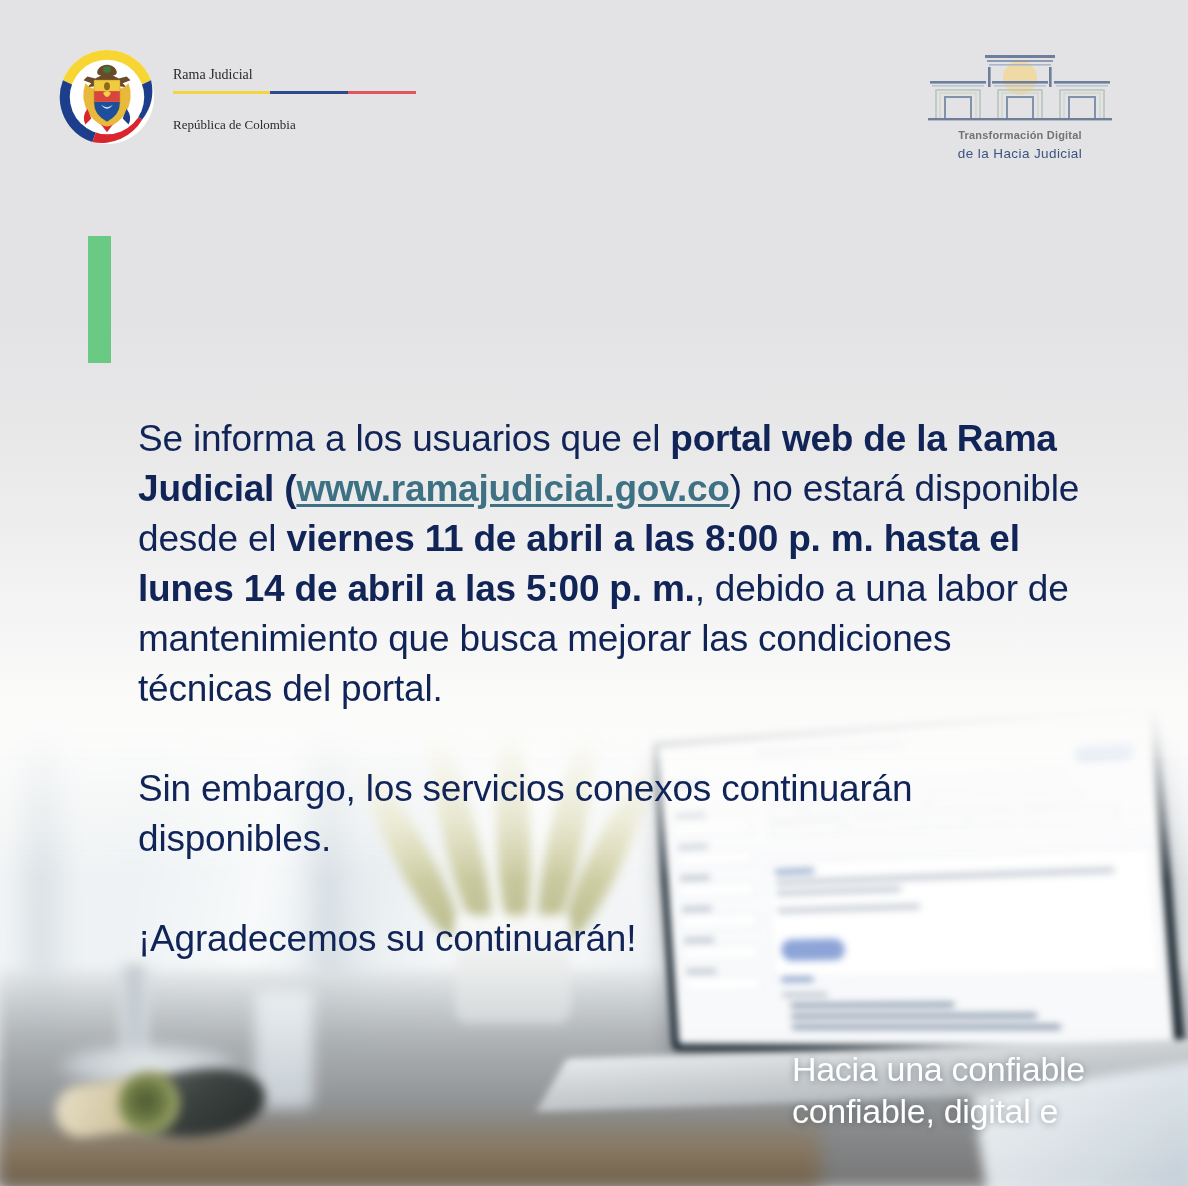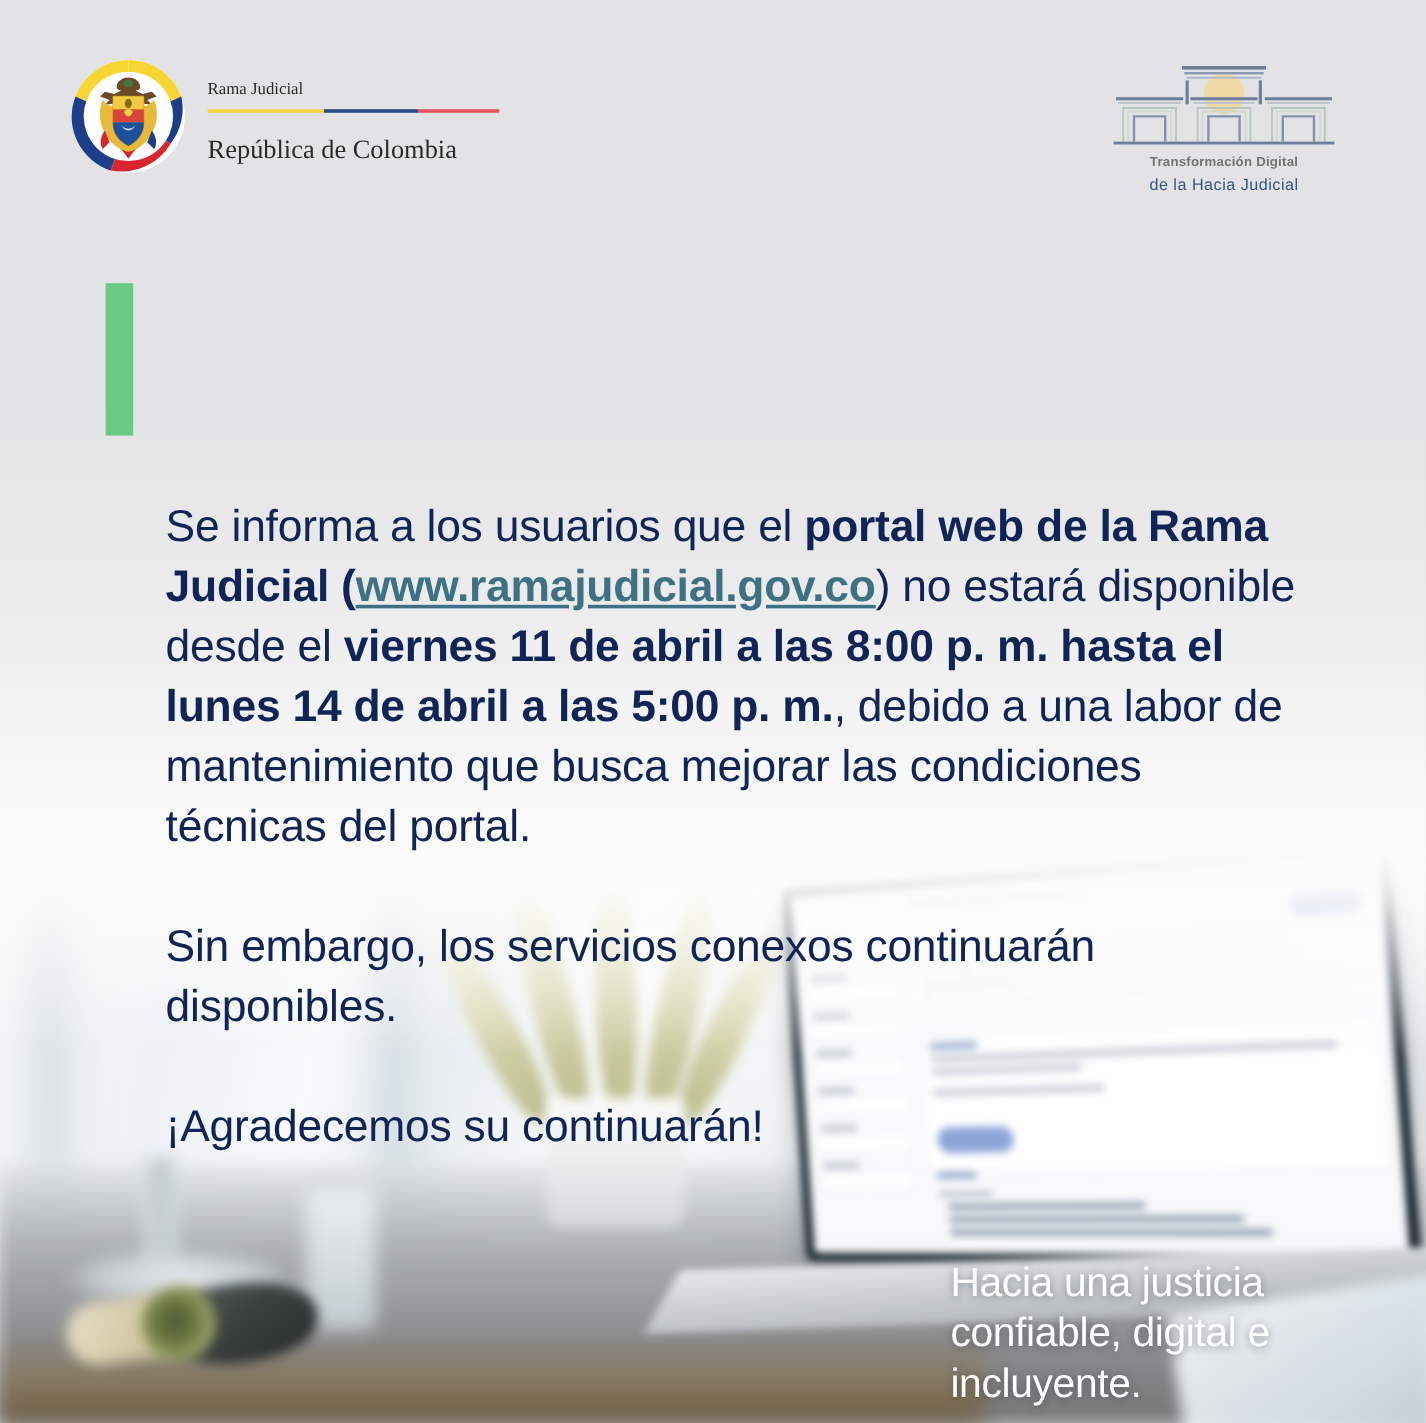--- a/index.html
+++ b/index.html
@@ -296,21 +296,21 @@
   }
   .emblem { width: 98px; height: 98px; flex: 0 0 auto; }
   .brand-text { padding-top: 4px; }
   .brand-l1, .brand-l2, .brand-l3 {
     font-family: "Liberation Serif", serif;
     color: #2a2a2a;
     white-space: nowrap;
   }
   .brand-l1 { font-size: 14px; line-height: 25px; }
   .brand-l2 { font-size: 20px; line-height: 25px; }
-  .brand-l3 { font-size: 22px; line-height: 24px; padding-top: 19px; }
+  .brand-l3 { font-size: 13px; line-height: 24px; padding-top: 19px; }
   .tricolor-rule {
     width: 243px; height: 3px; margin: 4px 0 0 0;
     background: linear-gradient(90deg,
       #f5d442 0%, #f5d442 40%,
       #2c4a8c 40%, #2c4a8c 72%,
       #e5545c 72%, #e5545c 100%);
   }
 
   .brand-right {
     position: absolute; right: 62px; top: 48px;
@@ -558,19 +558,18 @@
 
     <div class="body-copy">
       <p><span>Se informa a los usuarios que el </span><b>portal web de la Rama Judicial (</b><a class="portal-link" href="#">www.ramajudicial.gov.co</a><span>) no estará disponible desde el </span><b>viernes 11 de abril a las 8:00 p. m. hasta el lunes 14 de abril a las 5:00 p. m.</b><span>, debido a una labor de mantenimiento que busca mejorar las condiciones técnicas del portal.</span></p>
       <div class="gap"></div>
       <p>Sin embargo, los servicios conexos continuarán disponibles.</p>
       <div class="gap"></div>
       <p>¡Agradecemos su continuarán!</p>
     </div>
 
     <div class="tagline">
-      <div>Hacia una justicia</div>
+      <div>Hacia una confiable</div>
       <div><span class="strong">confiable, digital</span><span> e</span></div>
-      <div class="strong">incluyente.</div>
     </div>
 
   </div>
 </div>
 
 </body></html>

